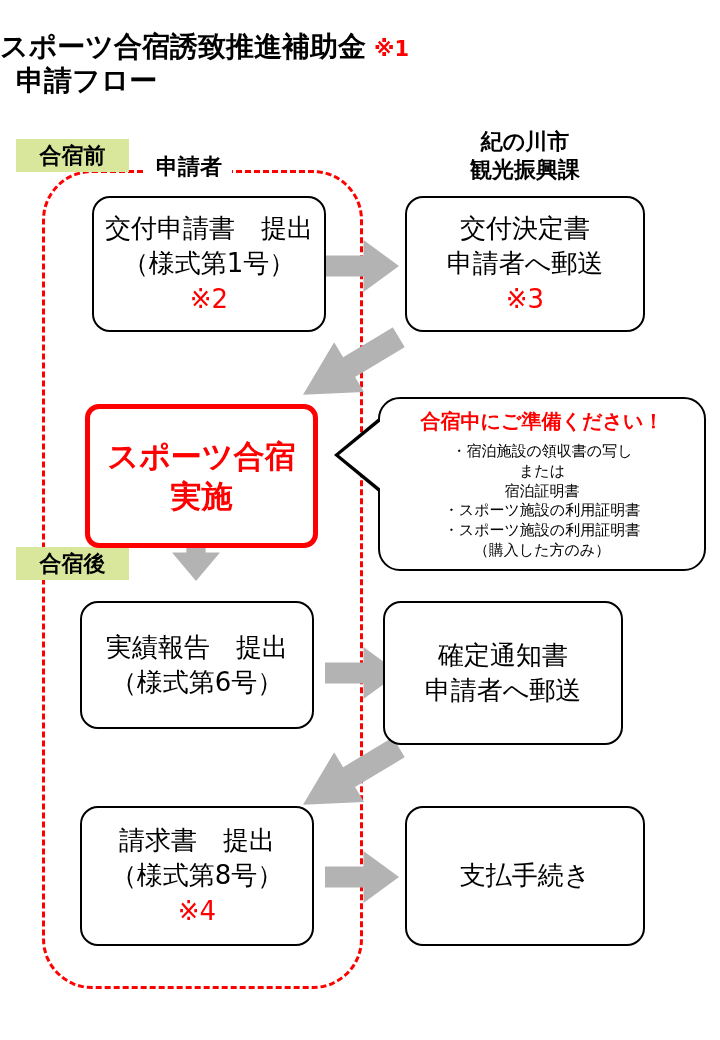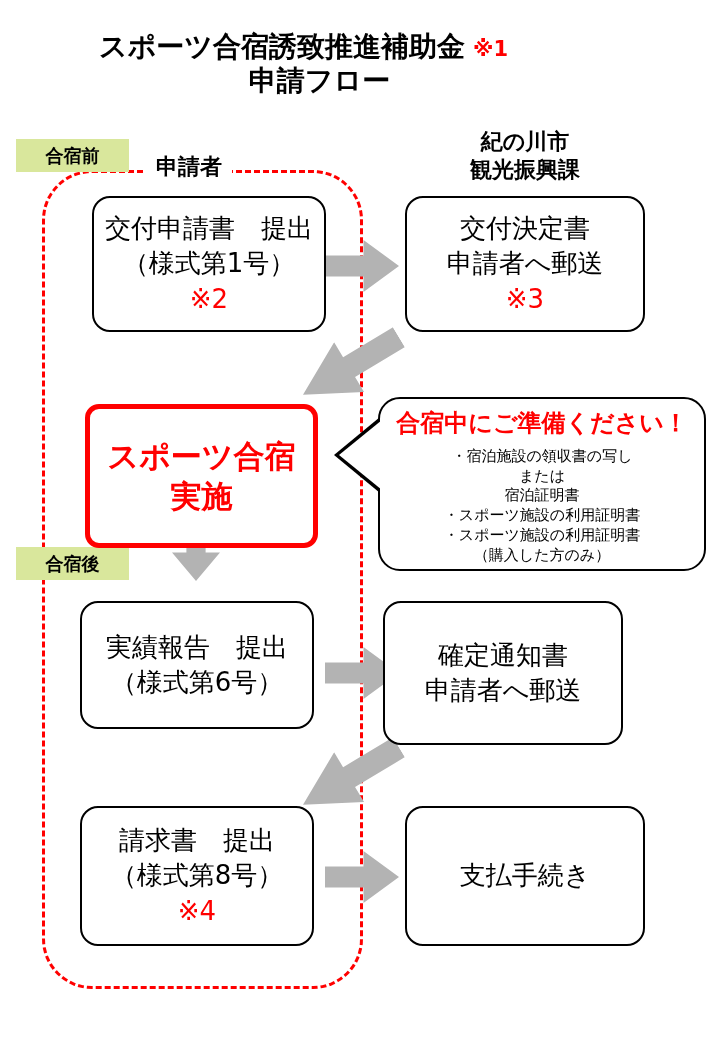--- a/index.html
+++ b/index.html
@@ -4,26 +4,26 @@
 <style>
   html,body { margin:0; padding:0; background:#ffffff; }
   .canvas {
     position:relative; width:720px; height:1040px; background:#ffffff;
     font-family:"DejaVu Sans","Liberation Sans",sans-serif; overflow:hidden;
     --red:#ff0000; --green:#d9e79c; --gray:#b3b3b3;
   }
   .abs { position:absolute; }
 
   
-  .title-line { left:0; top:0; width:607px; text-align:center; font-weight:bold; font-size:28px; color:#000; }
+  .title-line { left:0; top:0; width:607px; text-align:left; font-weight:bold; font-size:28px; color:#000; }
   .title-note { color:var(--red); font-size:21px; font-weight:bold; margin-left:8px; }
 
   
   .col-header { font-weight:bold; font-size:22px; color:#000; text-align:center; line-height:1.25; }
-  .stage-label { background:var(--green); color:#000; font-weight:bold; font-size:18px;
+  .stage-label { background:var(--green); color:#000; font-weight:bold; font-size:22px;
     display:flex; align-items:center; justify-content:center; }
 
   
   .dashed-frame { border:3px dashed var(--red); border-radius:50px; }
 
   
   .flow-box { box-sizing:border-box; border:2.5px solid #000; border-radius:18px; background:#fff;
     display:flex; flex-direction:column; align-items:center; justify-content:center;
     text-align:center; font-size:26px; color:#000; line-height:1.35; }
   .note-red { color:var(--red); }
@@ -31,21 +31,21 @@
     display:flex; flex-direction:column; align-items:center; justify-content:center;
     color:var(--red); font-weight:bold; font-size:31px; line-height:1.3; text-align:center; }
 
   
   .arrow-right { background:var(--gray); clip-path:polygon(0 30%,52% 30%,52% 0,100% 50%,52% 100%,52% 70%,0 70%); }
   .arrow-down  { background:var(--gray); clip-path:polygon(30% 0,70% 0,70% 48%,100% 48%,50% 100%,0 48%,30% 48%); }
 
   
   .bubble { box-sizing:border-box; border:2px solid #000; border-radius:22px; background:#fff;
     padding:10px 8px 6px 8px; text-align:center; }
-  .bubble-title { color:var(--red); font-weight:bold; font-size:24px; line-height:1.2; margin-bottom:9px; }
+  .bubble-title { color:var(--red); font-weight:bold; font-size:20px; line-height:1.2; margin-bottom:9px; }
   .bubble-line { font-size:15px; color:#000; line-height:1.32; }
   .bubble-ptr-border { position:absolute; left:-46px; top:18px; width:0; height:0;
     border-top:38px solid transparent; border-bottom:38px solid transparent; border-right:46px solid #000; }
   .bubble-ptr-fill { position:absolute; left:-41px; top:21px; width:0; height:0;
     border-top:35px solid transparent; border-bottom:35px solid transparent; border-right:43px solid #fff; }
 
   .applicant-label { background:#fff; font-weight:bold; font-size:22px; color:#000; padding:0 10px; }
 </style>
 </head>
 <body>

